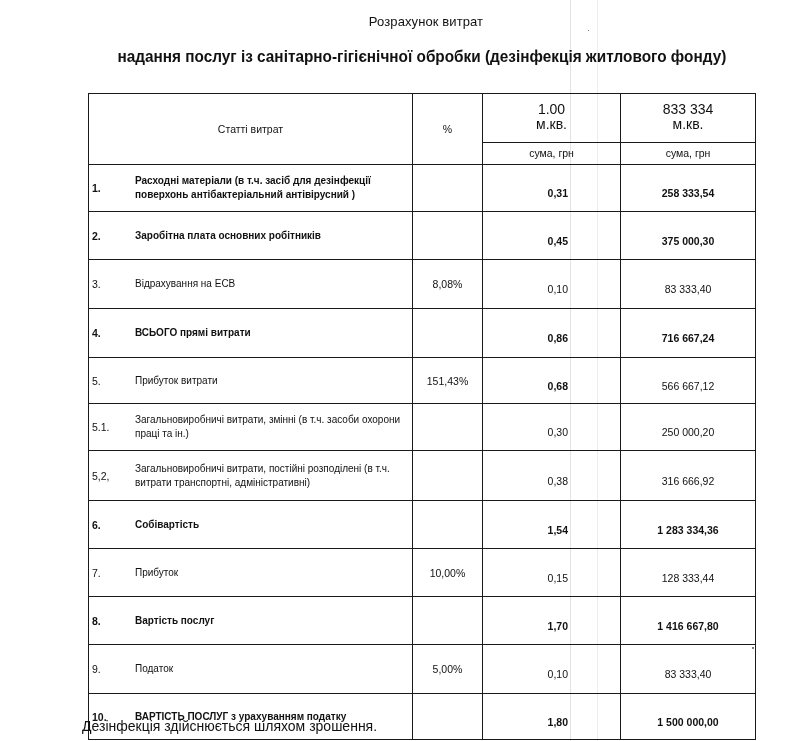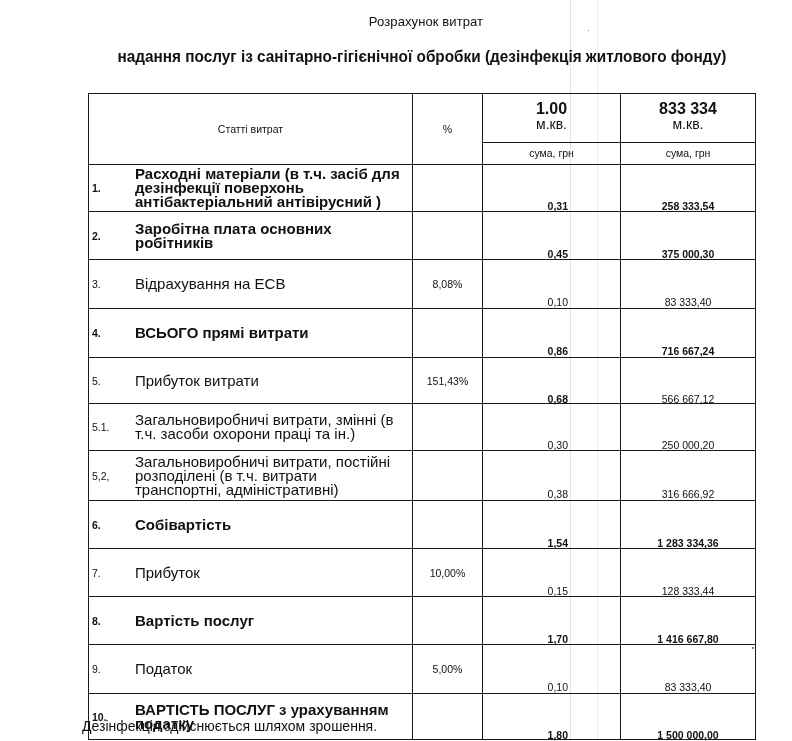--- a/index.html
+++ b/index.html
@@ -29,32 +29,32 @@
     border: 1.6px solid #1a1a1a; padding: 0; vertical-align: middle;
     font-size: 10.5px; line-height: 14px;
   }
   col.c-name { width: 324px; }
   col.c-pct { width: 70px; }
   col.c-unit { width: 138px; }
   col.c-total { width: 135px; }
   .hdr-name { text-align: center; height: 70px; font-size: 11px; }
   .hdr-pct { text-align: center; font-size: 11px; }
   .hdr-qty { text-align: center; height: 47px; }
-  .hdr-qty .qty { display: block; font-size: 16px; font-weight: bold; line-height: 16px; margin-top: -4px; }
+  .hdr-qty .qty { display: block; font-size: 14px; font-weight: normal; line-height: 16px; margin-top: -4px; }
   .hdr-qty .unit { display: block; font-size: 14px; }
   .hdr-sum { text-align: center; height: 21px; font-size: 10.5px; }
   .row td { height: 45px; }
   .name-cell { position: relative; }
   .num { position: absolute; left: 3px; top: 50%; transform: translateY(-50%); font-size: 10.5px; }
-  .label { display: block; padding-left: 46px; padding-right: 8px; font-size: 15px; line-height: 14px; }
+  .label { display: block; padding-left: 46px; padding-right: 8px; font-size: 10px; line-height: 14px; }
   .pct-cell { text-align: center; font-size: 10.5px; }
   .unit-cell { text-align: right; padding-right: 52px !important; font-size: 15px; }
   .total-cell { text-align: center; font-size: 15px; }
   .bold .num, .bold .label, .bold .unit-cell, .bold .total-cell { font-weight: bold; }
-  .unit-cell span, .total-cell span { position: relative; top: 18px; }
+  .unit-cell span, .total-cell span { position: relative; top: 5px; }
   .footer-note {
     position: absolute; left: 82px; top: 718px; font-size: 14px;
   }
   .speck { position: absolute; width: 2px; height: 2px; background: #555; border-radius: 1px; }
 </style>
 </head>
 <body>
 
 <div class="scanline s1"></div>
 <div class="scanline s2"></div>

